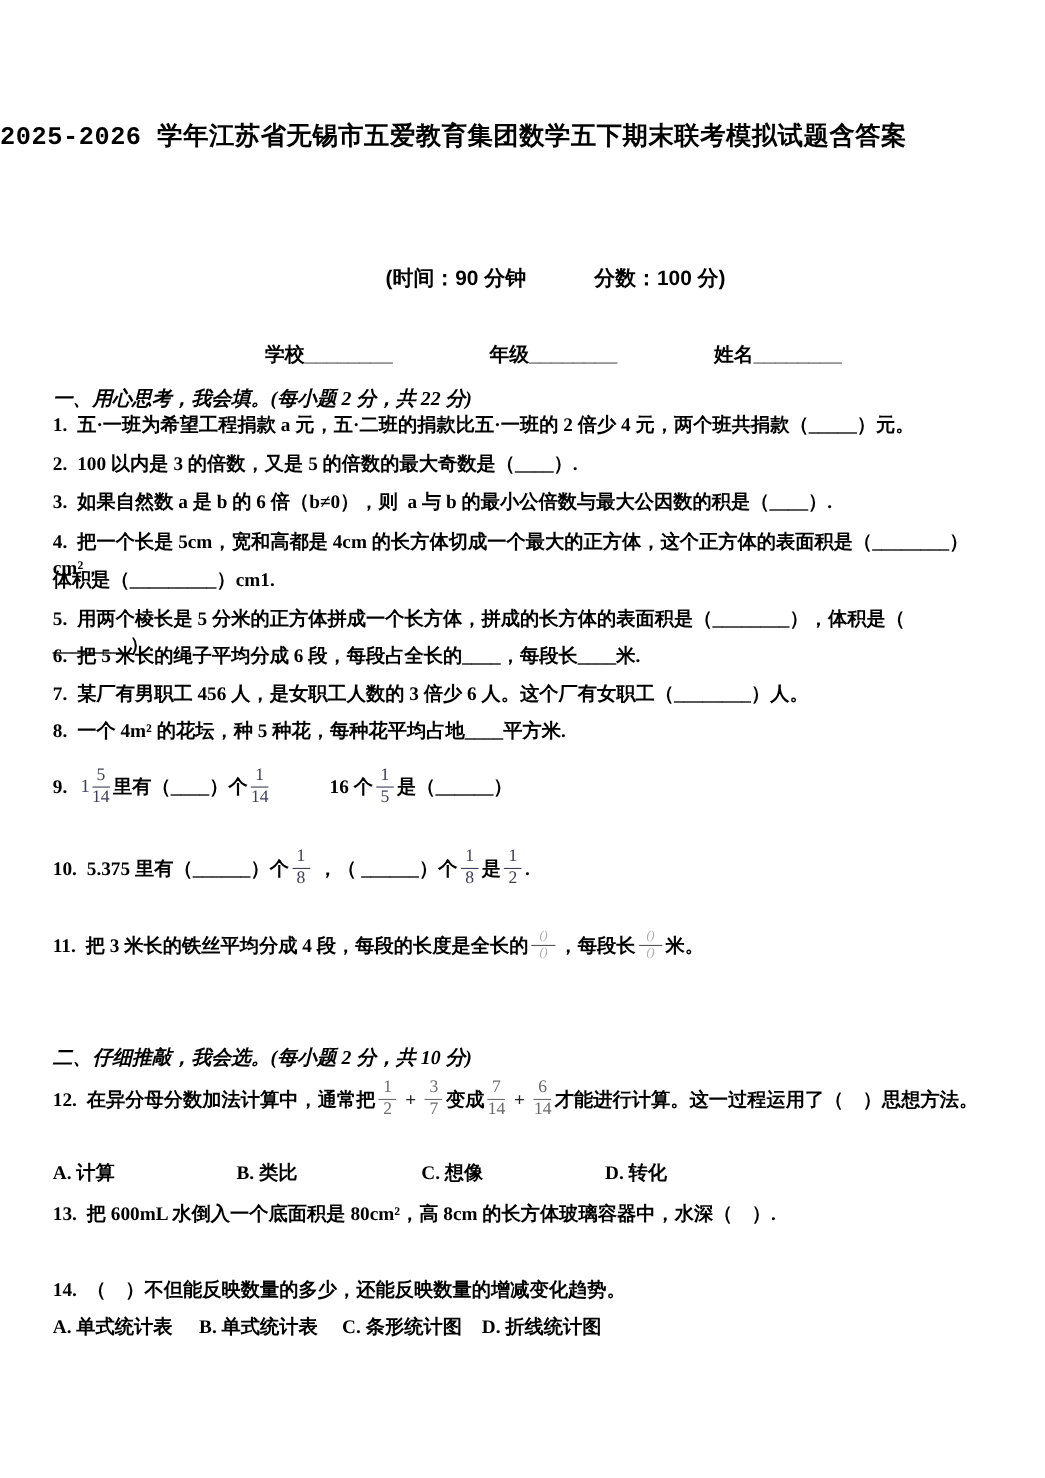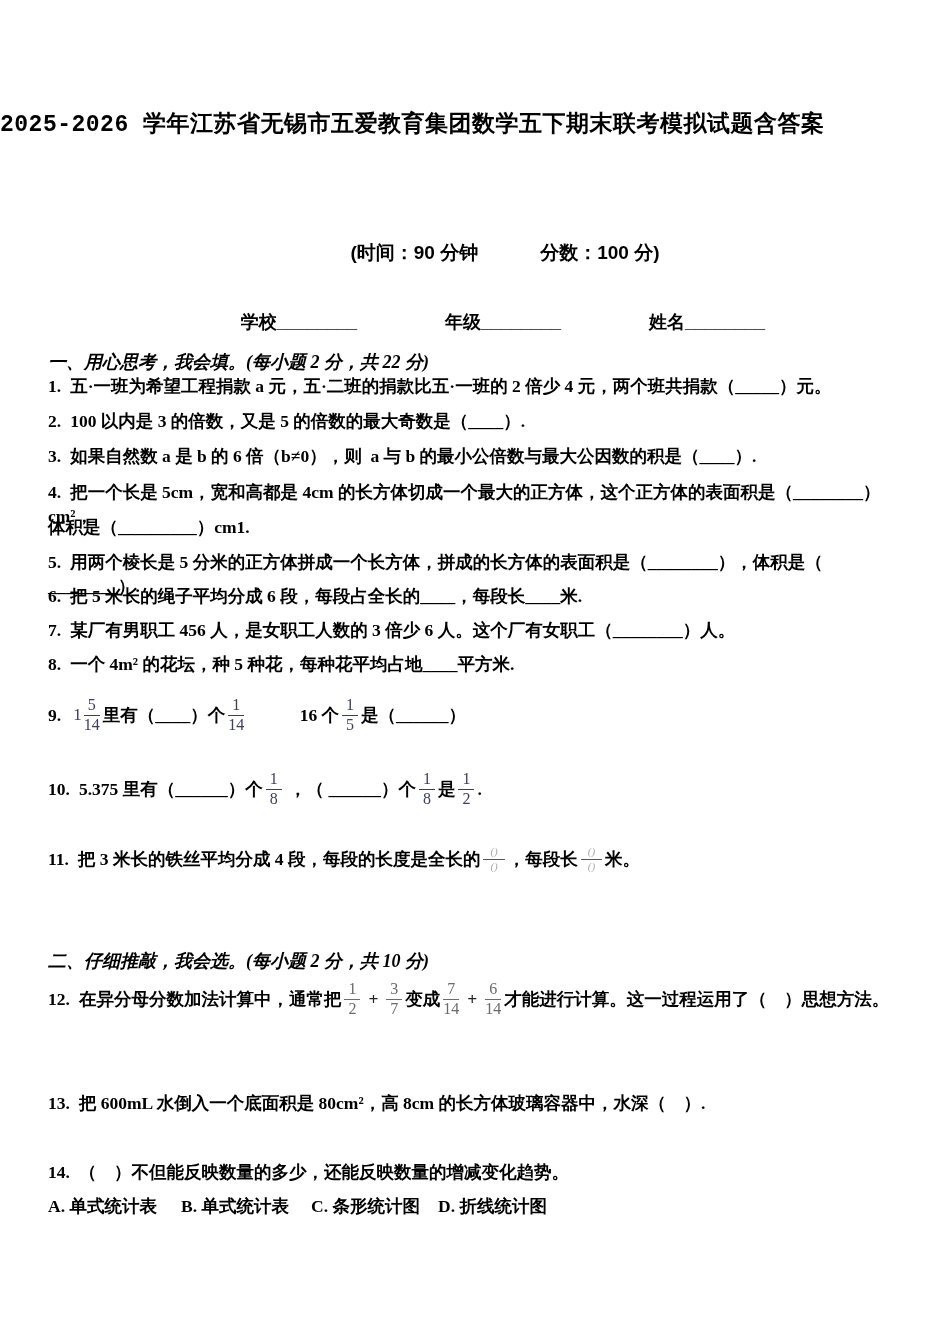--- a/index.html
+++ b/index.html
@@ -115,20 +115,26 @@
   <div class="line fline" style="top:684px; height:62px"><span class="qnum">9.</span><span class="fline"><span class="frac"><span class="whole">1</span><span class="stack"><span class="num">5</span><span class="den">14</span></span></span><span class="seg-text">里有（____）个</span><span class="frac"><span class="stack"><span class="num">1</span><span class="den">14</span></span></span><span class="seg-text">　　　16 个</span><span class="frac"><span class="stack"><span class="num">1</span><span class="den">5</span></span></span><span class="seg-text">是（______）</span></span></div>
 
   <div class="line fline" style="top:764px; height:50px"><span class="qnum">10.</span><span class="fline"><span class="seg-text">5.375 里有（______）个</span><span class="frac"><span class="stack"><span class="num">1</span><span class="den">8</span></span></span><span class="seg-text"> ，（ ______）个</span><span class="frac"><span class="stack"><span class="num">1</span><span class="den">8</span></span></span><span class="seg-text">是</span><span class="frac"><span class="stack"><span class="num">1</span><span class="den">2</span></span></span><span class="seg-text">.</span></span></div>
 
   <div class="line fline" style="top:832px; height:54px"><span class="qnum">11.</span><span class="fline"><span class="seg-text">把 3 米长的铁丝平均分成 4 段，每段的长度是全长的</span><span class="frac light"><span class="stack"><span class="num">()</span><span class="den">()</span></span></span><span class="seg-text">，每段长</span><span class="frac light"><span class="stack"><span class="num">()</span><span class="den">()</span></span></span><span class="seg-text">米。</span></span></div>
 
   <div class="line sec-heading" style="top:949px">二、仔细推敲，我会选。(每小题 2 分，共 10 分)</div>
 
   <div class="line fline" style="top:974px; height:50px"><span class="qnum">12.</span><span class="fline"><span class="seg-text">在异分母分数加法计算中，通常把</span><span class="frac gray"><span class="stack"><span class="num">1</span><span class="den">2</span></span></span><span class="plus">+</span><span class="frac gray"><span class="stack"><span class="num">3</span><span class="den">7</span></span></span><span class="seg-text">变成</span><span class="frac gray"><span class="stack"><span class="num">7</span><span class="den">14</span></span></span><span class="plus">+</span><span class="frac gray"><span class="stack"><span class="num">6</span><span class="den">14</span></span></span><span class="seg-text">才能进行计算。这一过程运用了（　）思想方法。</span></span></div>
 
+  <div class="opt-row row-wide" style="top:1054px">
+    <span class="opt o0">A. 计算</span>
+    <span class="opt o1">B. 类比</span>
+    <span class="opt o2">C. 想像</span>
+    <span class="opt o3">D. 转化</span>
+  </div>
 
   <div class="line" style="top:1091px"><span class="qnum">13.</span><span>把 600mL 水倒入一个底面积是 80cm²，高 8cm 的长方体玻璃容器中，水深（　）.</span></div>
 
 
   <div class="line" style="top:1160px"><span class="qnum">14.</span><span>（　）不但能反映数量的多少，还能反映数量的增减变化趋势。</span></div>
 
   <div class="opt-row row-narrow" style="top:1194px">
     <span class="opt o0">A. 单式统计表</span>
     <span class="opt o1">B. 单式统计表</span>
     <span class="opt o2">C. 条形统计图</span>

